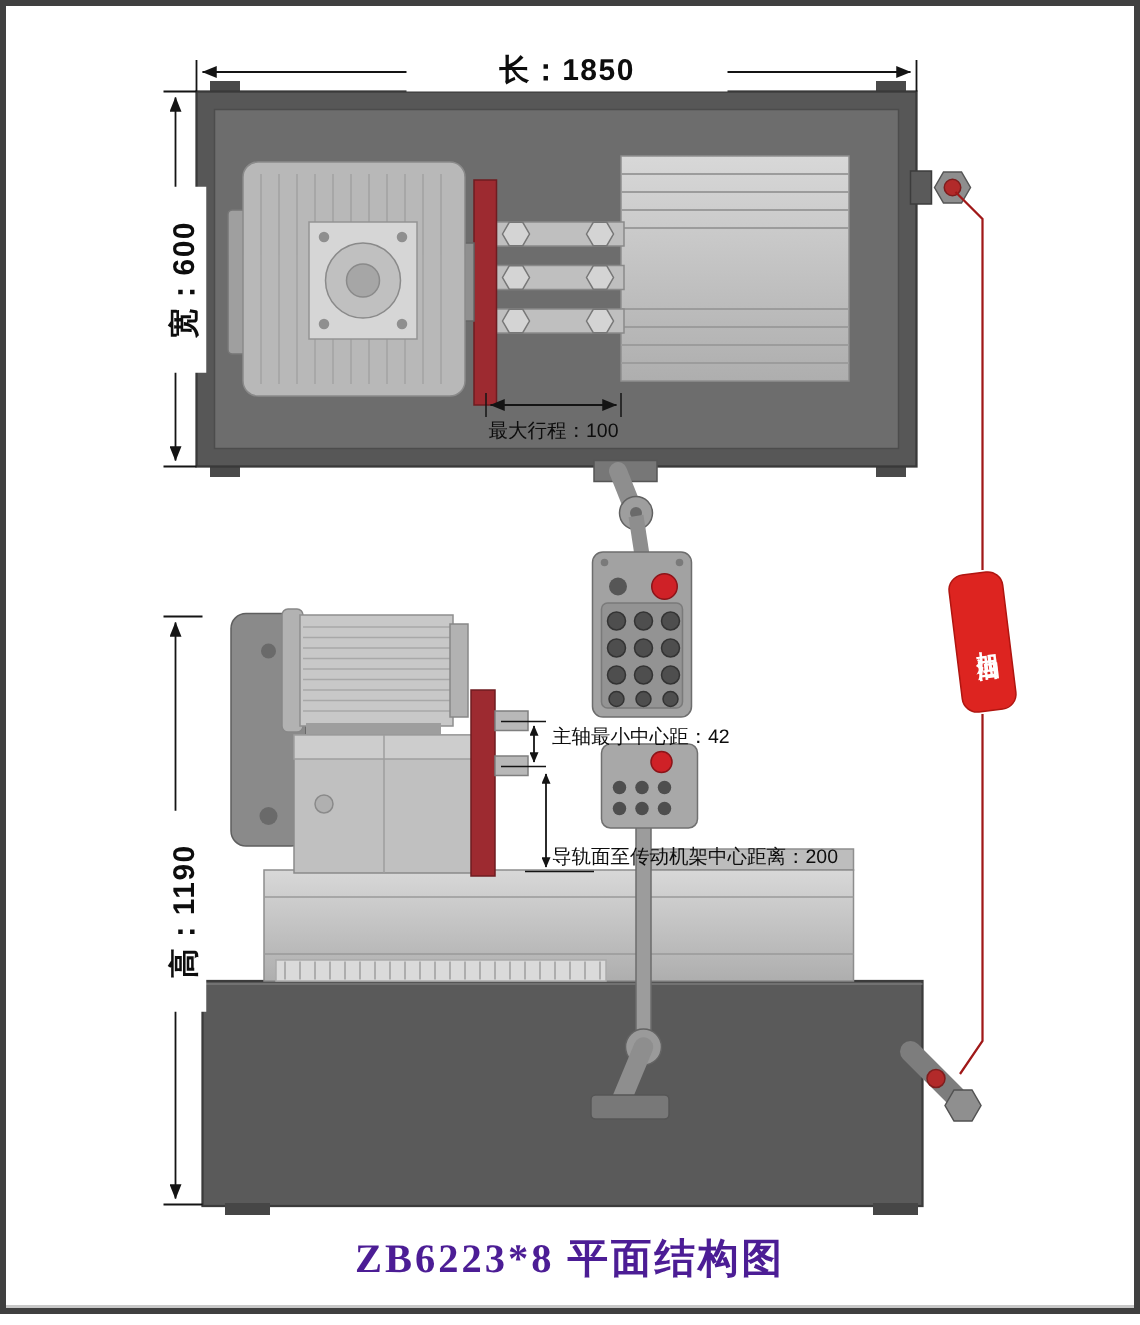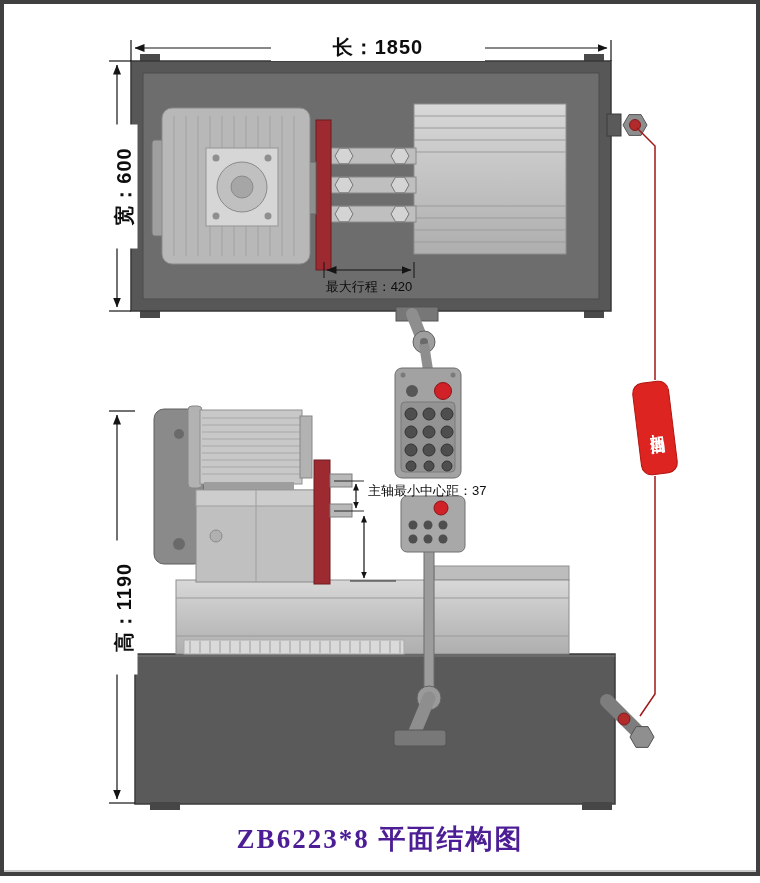--- a/index.html
+++ b/index.html
@@ -232,24 +232,25 @@
     <line x1="360" y1="512" x2="360" y2="574" marker-start="url(#arrowS)" marker-end="url(#arrowS)"></line>
   </g>
 </svg>
 
 <div class="lbl dim-big" style="left:267px;top:30px;width:200px;">长：1850</div>
 
 <div class="lbl dim-big rot" style="left:58px;top:169px;width:110px;">宽：600</div>
 
 <div class="lbl dim-big rot" style="left:53px;top:590px;width:120px;">高：1190</div>
 
-<div class="lbl dim-small center-text" style="left:300px;top:275px;width:130px;">最大行程：420</div>
-
-<div class="lbl dim-small" style="left:364px;top:479px;">主轴最小中心距：37</div>
-
+<div class="lbl dim-small center-text" style="left:300px;top:275px;width:130px;">最大行程：100</div>
+
+<div class="lbl dim-small" style="left:364px;top:479px;">主轴最小中心距：42</div>
+
+<div class="lbl dim-small" style="left:364px;top:559px;">导轨面至传动机架中心距离：200</div>
 
 <div class="oil-tag">加油口</div>
 
 <div class="diagram-title">ZB6223*8 平面结构图</div>
 
 <div class="bottom-bar"></div>
 
 </div>
 
 </body></html>

